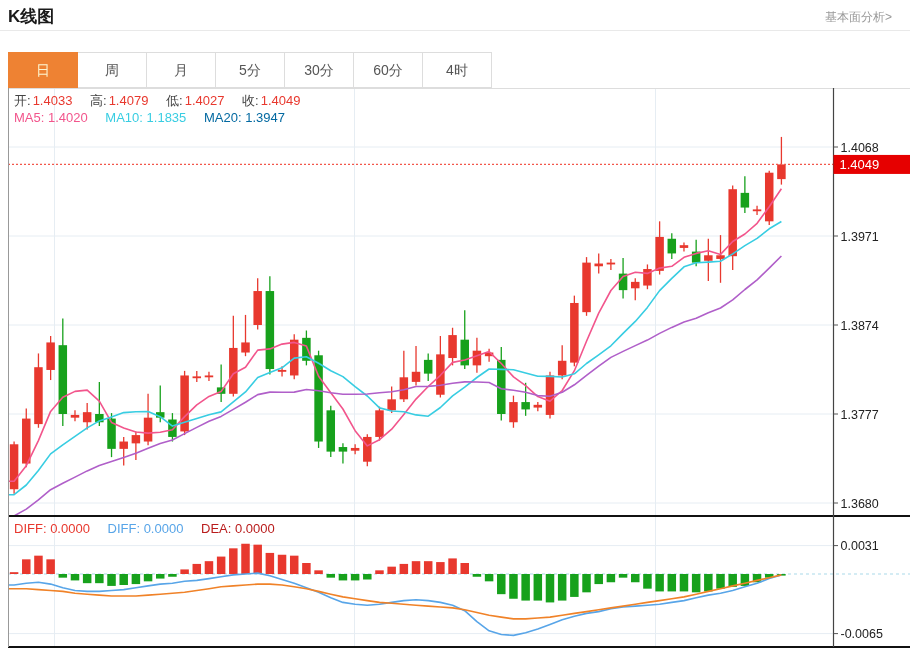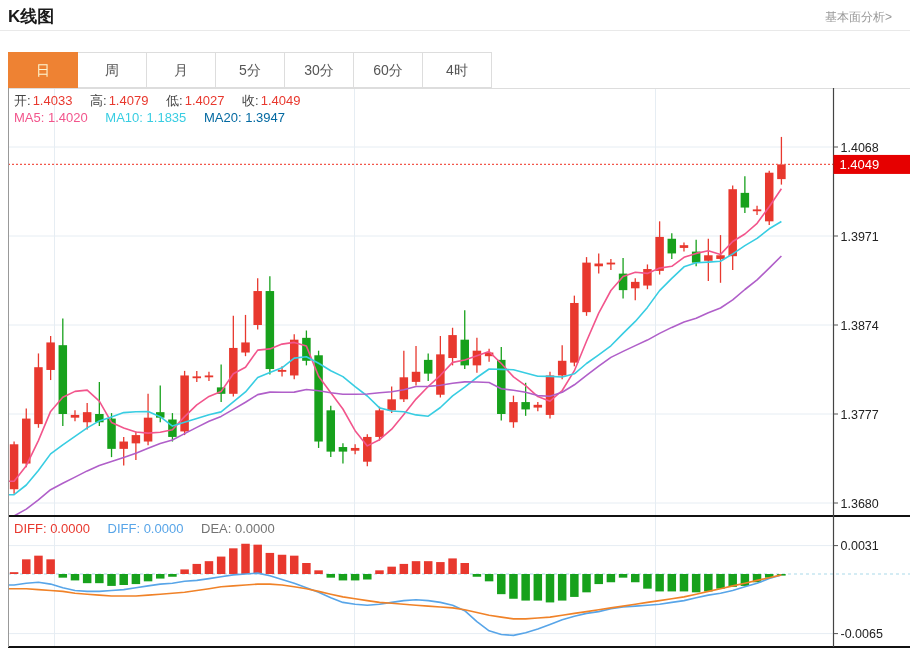--- a/index.html
+++ b/index.html
@@ -292,16 +292,16 @@
 
   <div class="legend" id="ma-legend">
     <span class="pair" style="color: rgb(242, 85, 140);"><span>MA5:</span> <span>1.4020</span></span>
     <span class="pair" style="color: rgb(56, 205, 226);"><span>MA10:</span> <span>1.1835</span></span>
     <span class="pair" style="color: #0369a1;"><span>MA20:</span> <span>1.3947</span></span>
   </div>
 
   <div class="legend" id="macd-legend">
     <span class="pair" style="color: rgb(232, 56, 46);"><span>DIFF:</span> <span>0.0000</span></span>
     <span class="pair" style="color: rgb(88, 165, 232);"><span>DIFF:</span> <span>0.0000</span></span>
-    <span class="pair" style="color: #737373;"><span>DEA:</span> <span>0.0000</span></span>
+    <span class="pair" style="color: #b91c1c;"><span>DEA:</span> <span>0.0000</span></span>
   </div>
 
 </div>
 
 </body></html>

